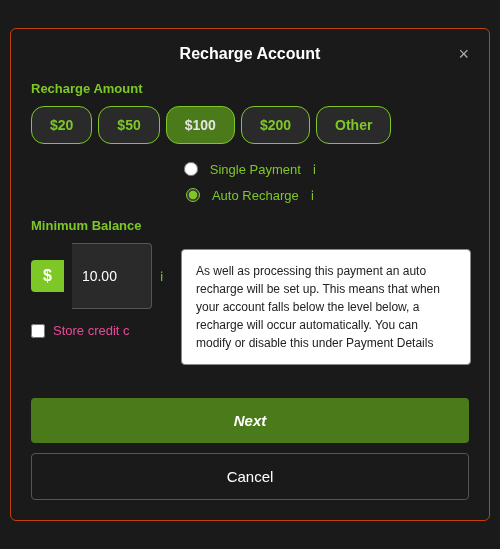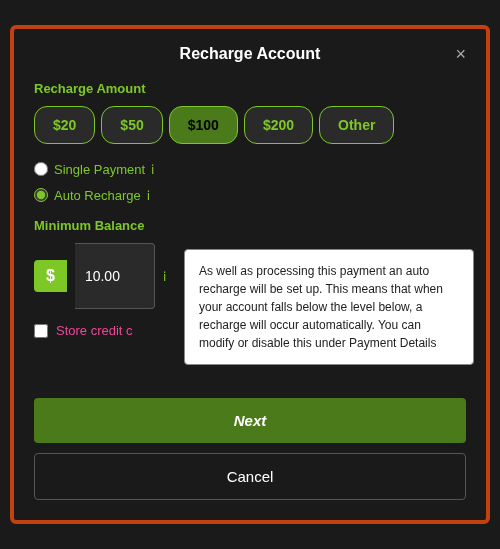--- a/index.html
+++ b/index.html
@@ -8,21 +8,21 @@
       height: 549px;
       background: #1a1a1a;
       display: flex;
       align-items: center;
       justify-content: center;
       font-family: Arial, sans-serif;
     }
     .modal {
       width: 480px;
       background: #1a1a1a;
-      border: 4px solid #c2410c;
+      border: 1px solid #c2410c;
       border-radius: 6px;
       padding: 16px 20px 20px;
       position: relative;
     }
     .modal-header {
       display: flex;
       justify-content: center;
       align-items: center;
       margin-bottom: 18px;
       position: relative;
@@ -62,34 +62,35 @@
       border: 1px solid #7dc826;
       border-radius: 13px;
       padding: 10px 18px;
       font-size: 14px;
       font-weight: bold;
       cursor: pointer;
       min-width: 56px;
     }
     .amount-btn.active {
       background: #4a7a1a;
-      color: #000000;
+      color: #e5e5e5;
     }
 
     .radio-group {
       display: flex;
       flex-direction: column;
       gap: 8px;
       margin-bottom: 14px;
     }
     .radio-row {
       display: flex;
       align-items: center;
-      gap: 6px;
-      cursor: pointer;
+      gap: 12px;
+      cursor: pointer;
+      justify-content: center;
     }
     .radio-row input[type="radio"] {
       accent-color: #7dc826;
       width: 14px;
       height: 14px;
       cursor: pointer;
     }
     .radio-label {
       color: #7dc826;
       font-size: 13px;

